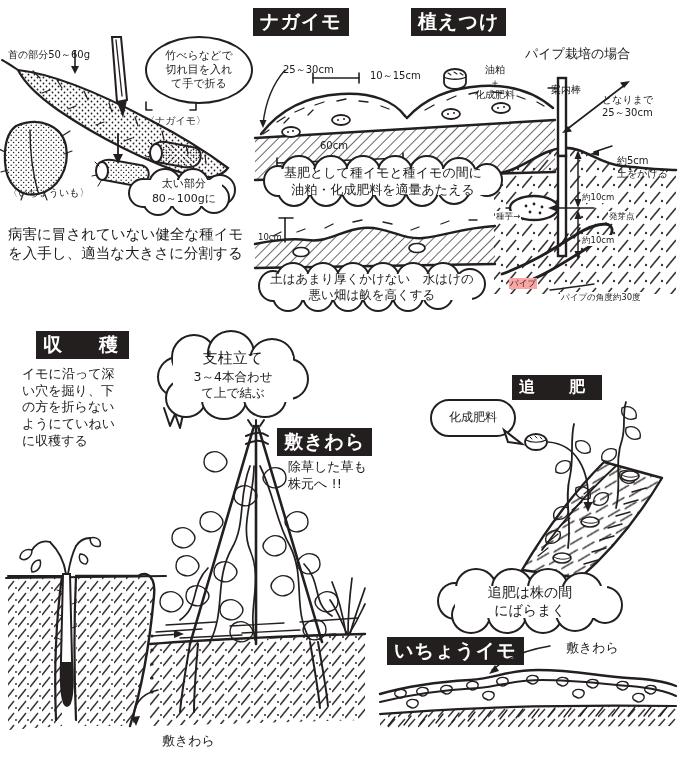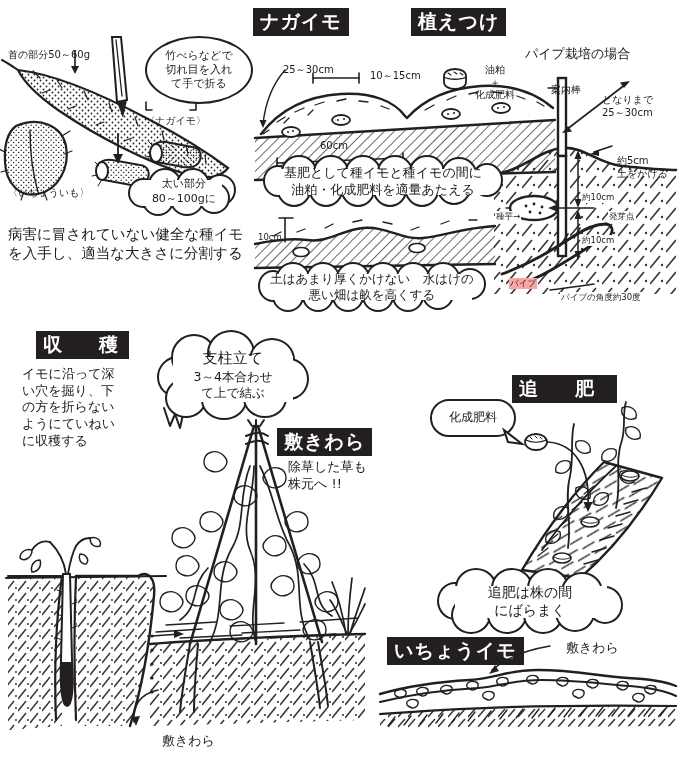--- a/index.html
+++ b/index.html
@@ -88,21 +88,21 @@
 
 
   <div class="hdr" style="left:411px; top:8px; font-size:19px;">植えつけ</div>
 
   <div class="hdr" style="left:253px; top:8px; font-size:19px;">ナガイモ</div>
 
   <div class="hdr" style="left:36px; top:331px; font-size:19px; letter-spacing:9px; padding-right:2px;">収　穫</div>
 
   <div class="hdr" style="left:277px; top:428px; font-size:19px;">敷きわら</div>
 
-  <div class="hdr" style="left:512px; top:375px; font-size:19px; letter-spacing:9px; padding-right:14px;">追　肥</div>
+  <div class="hdr" style="left:512px; top:375px; font-size:16px; letter-spacing:9px; padding-right:8px;">追　肥</div>
 
   <div class="hdr" style="left:387px; top:637px; font-size:19px;">いちょうイモ</div>
 
   <div class="art" style="left:0px; top:34px;">
     <svg width="260" height="180" viewBox="0 0 260 180">
       <defs>
         <pattern id="dots" width="6" height="6" patternUnits="userSpaceOnUse">
           <circle cx="1.5" cy="1.5" r="0.9" fill="#231f1e"></circle>
           <circle cx="4.5" cy="4.5" r="0.9" fill="#231f1e"></circle>
         </pattern>

